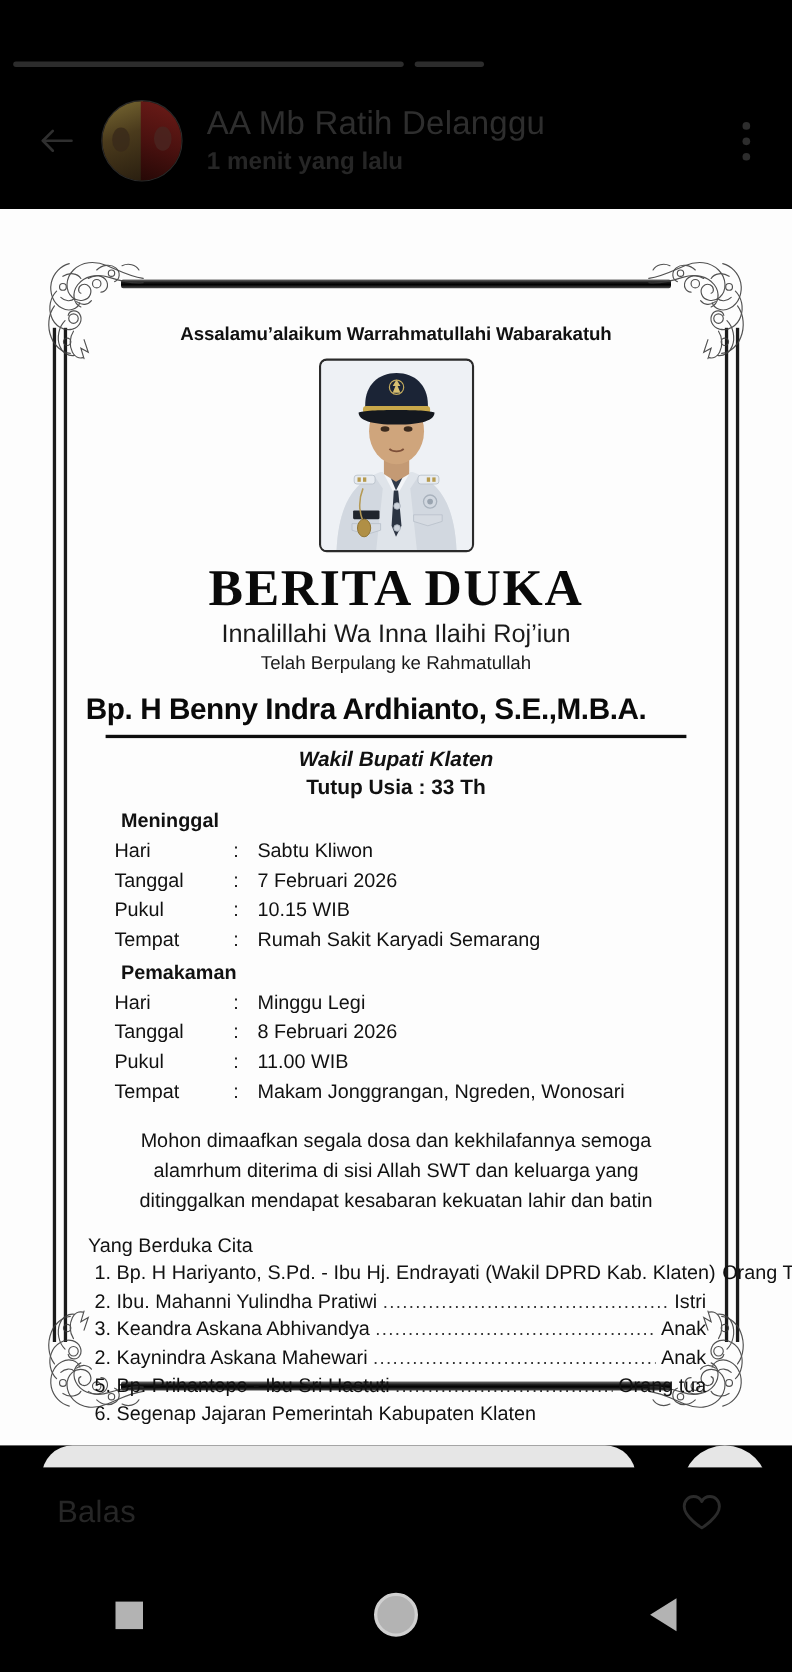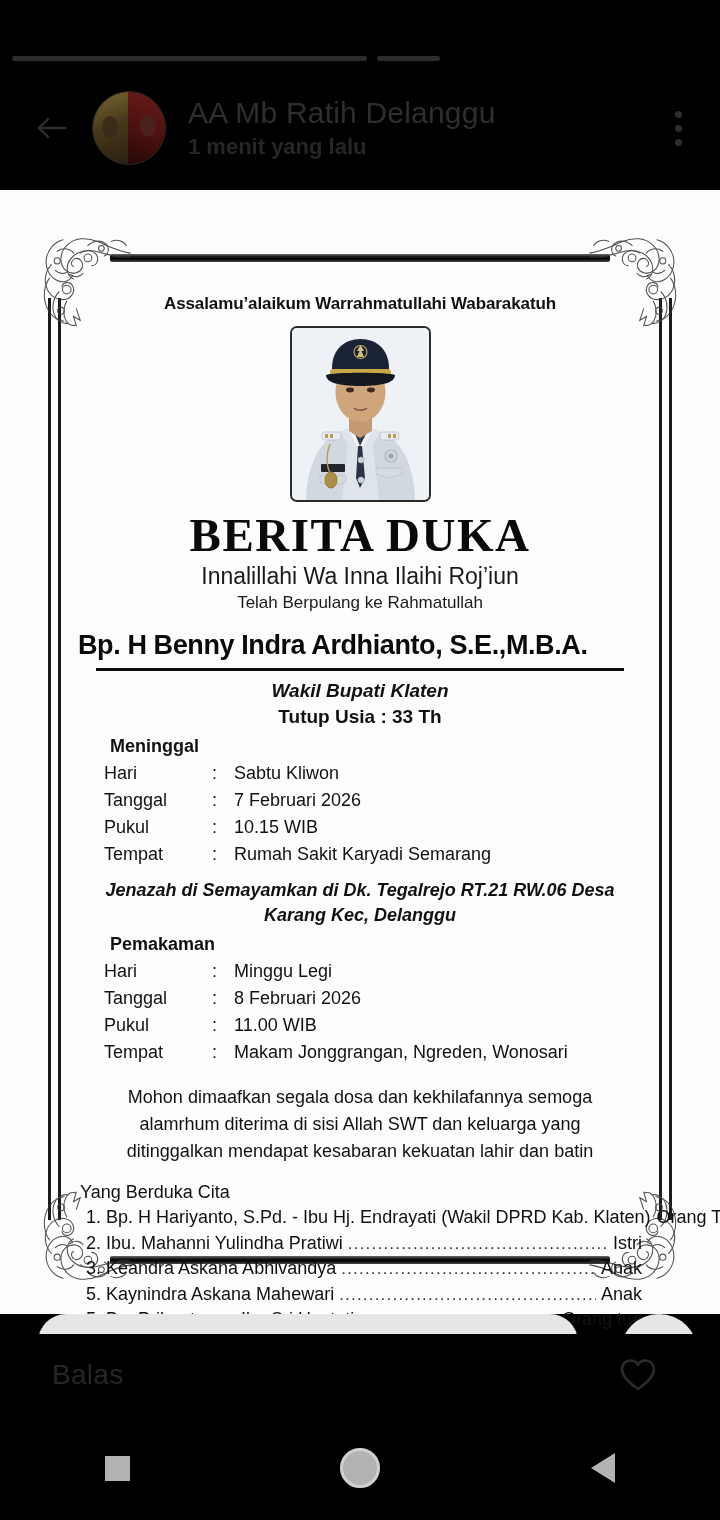--- a/index.html
+++ b/index.html
@@ -650,21 +650,20 @@
             <td class="v">10.15 WIB</td>
           </tr>
           <tr>
             <td class="k">Tempat</td>
             <td class="c">:</td>
             <td class="v">Rumah Sakit Karyadi Semarang</td>
           </tr>
         </tbody>
       </table>
 
-      <div class="jenazah">Jenazah di Semayamkan di Dk. Tegalrejo RT.21 RW.06 Desa Karang Kec, Delanggu</div>
 
       <div class="sec-title">Pemakaman</div>
       <table class="detail-table">
         <tbody>
           <tr>
             <td class="k">Hari</td>
             <td class="c">:</td>
             <td class="v">Minggu Legi</td>
           </tr>
           <tr>
@@ -700,21 +699,21 @@
         <span class="m-rel">Istri</span>
       </div>
 
       <div class="mourner">
         <span class="m-name">3. Keandra Askana Abhivandya</span>
         <span class="m-dots">.................................................................................................</span>
         <span class="m-rel">Anak</span>
       </div>
 
       <div class="mourner">
-        <span class="m-name">5. Kaynindra Askana Mahewari</span>
+        <span class="m-name">2. Kaynindra Askana Mahewari</span>
         <span class="m-dots">.................................................................................................</span>
         <span class="m-rel">Anak</span>
       </div>
 
       <div class="mourner">
         <span class="m-name">5. Bp. Prihantopo - Ibu Sri Hastuti</span>
         <span class="m-dots">.................................................................................................</span>
         <span class="m-rel">Orang tua</span>
       </div>
 

